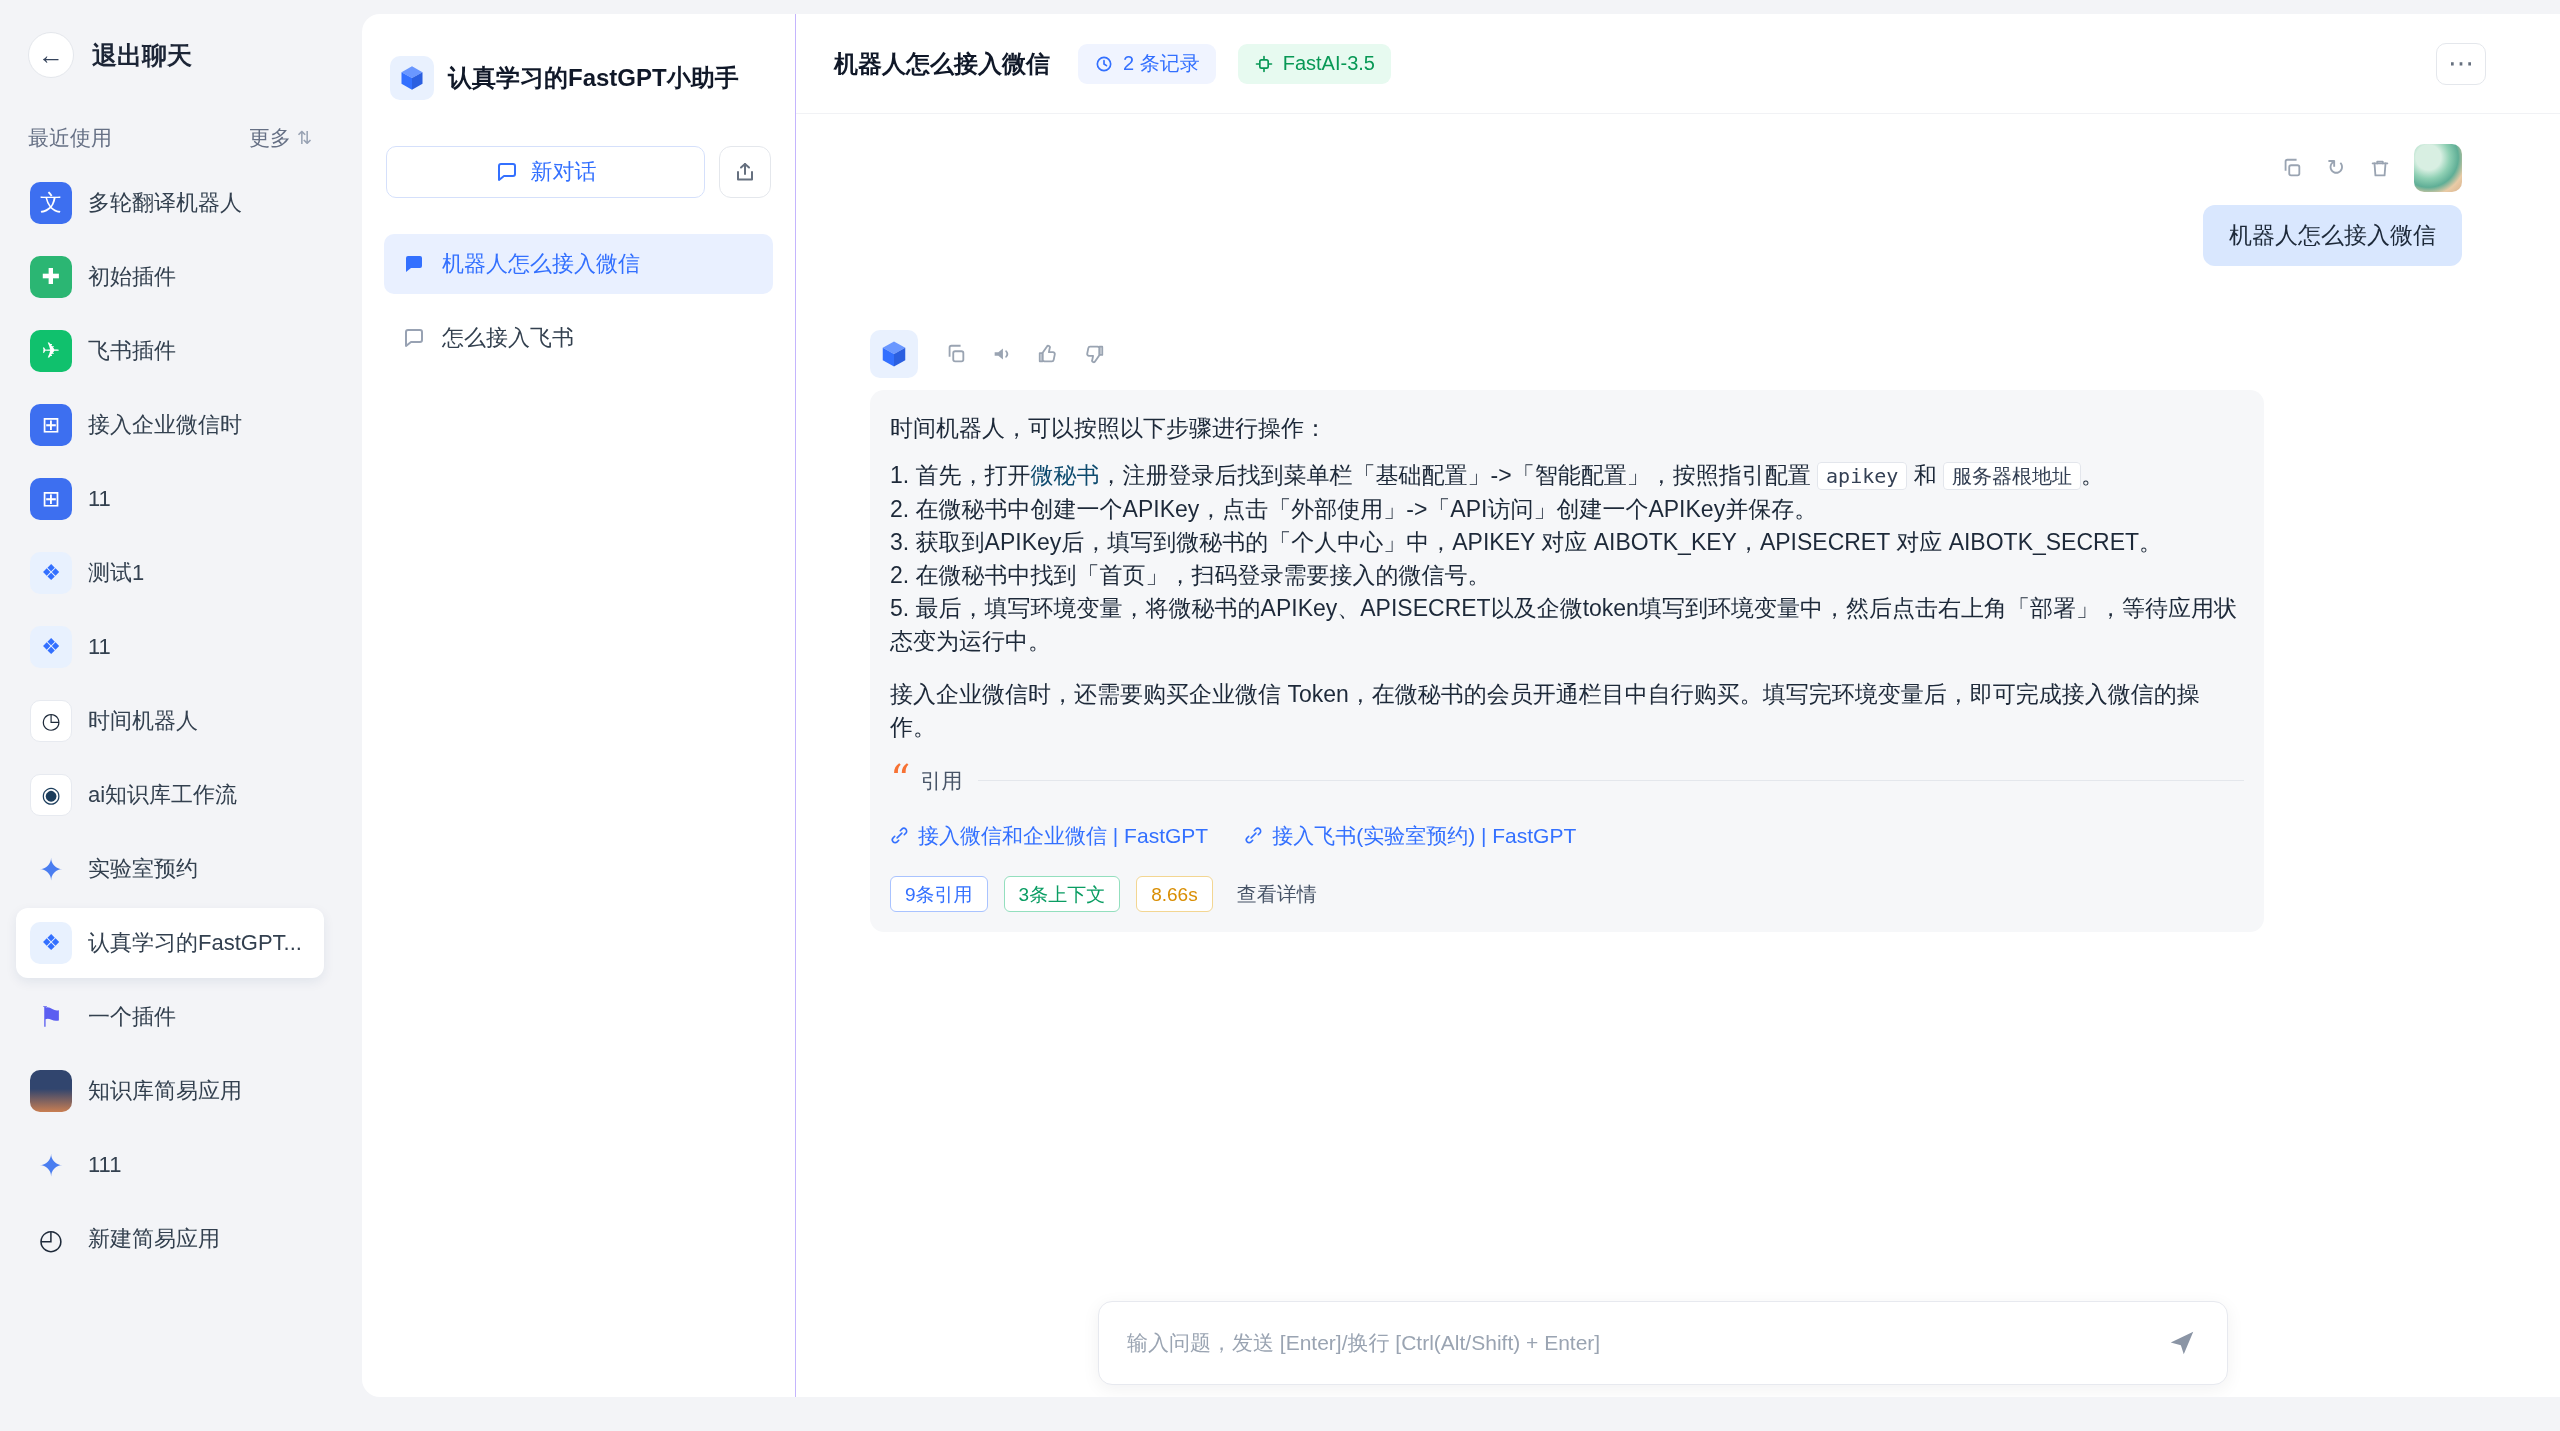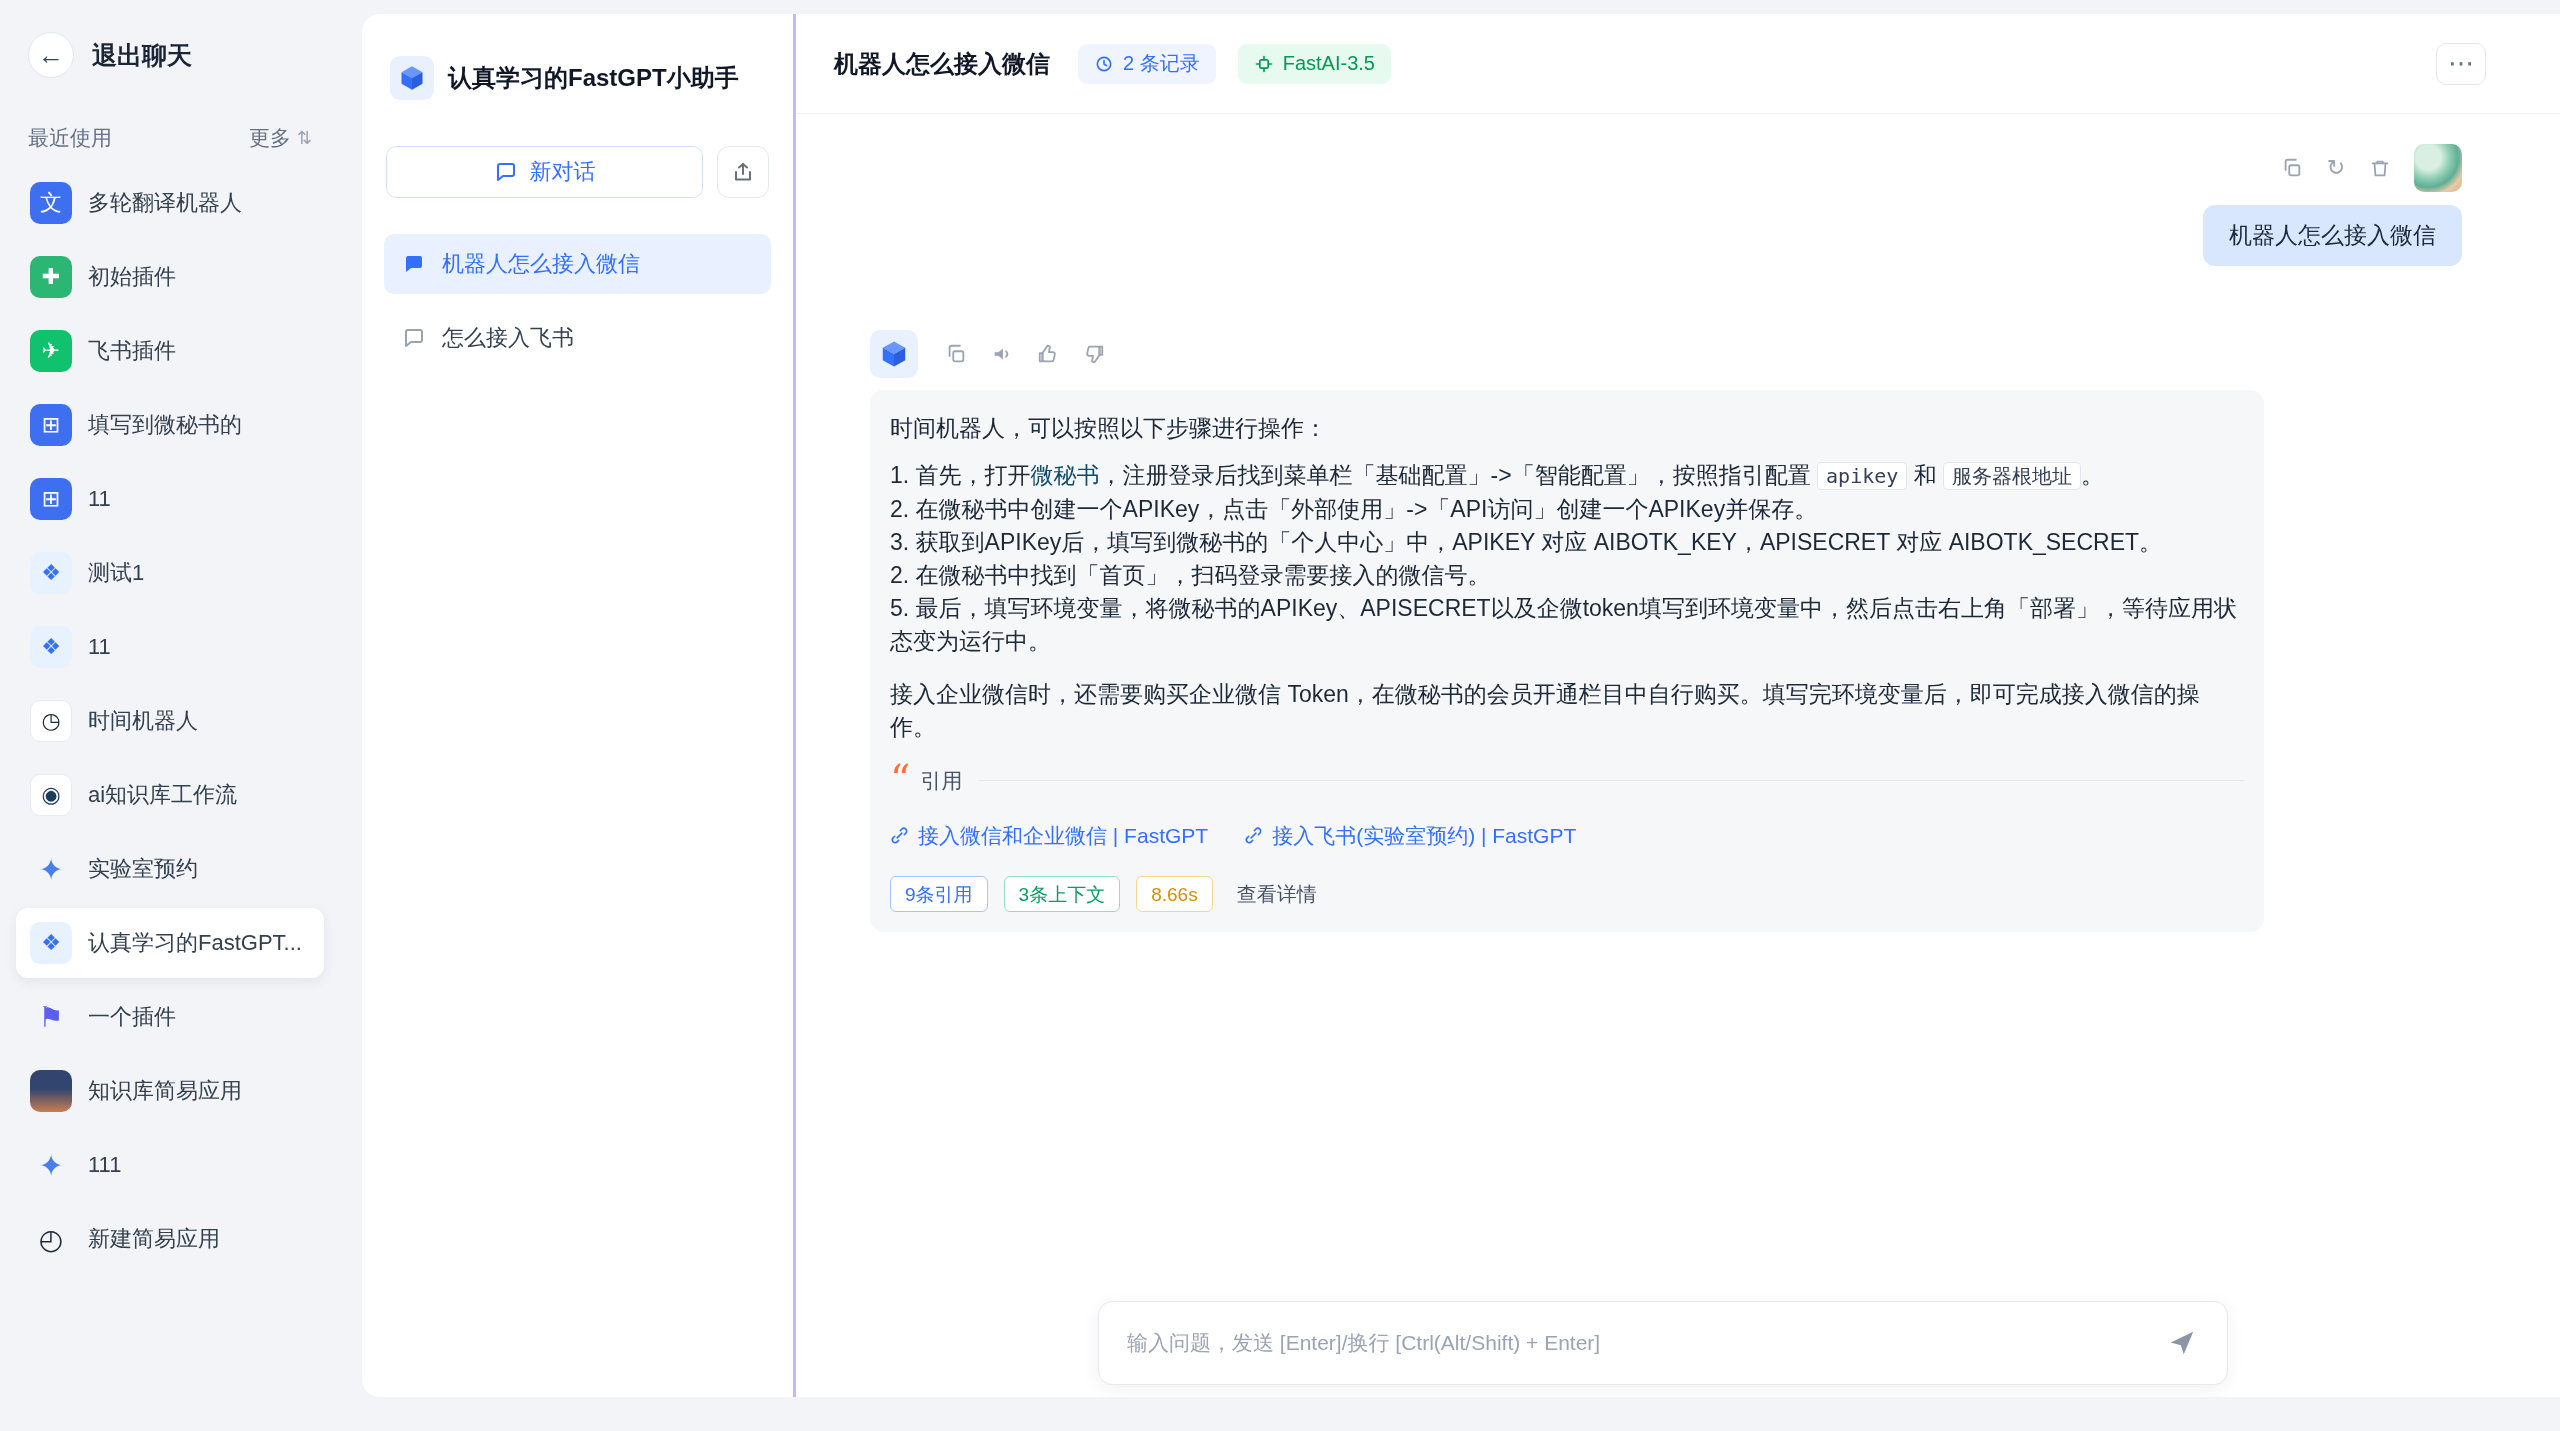--- a/index.html
+++ b/index.html
@@ -28,21 +28,21 @@
   .app-item.active { background:#fff; box-shadow:0 4px 12px rgba(19,51,107,.08); }
   .app-icon { width:42px; height:42px; border-radius:10px; flex:none; display:flex; align-items:center;
               justify-content:center; font-size:22px; overflow:hidden; }
   .app-label { white-space:nowrap; overflow:hidden; text-overflow:ellipsis; max-width:228px; }
 
   
   .card { position:absolute; left:362px; top:14px; right:0; bottom:34px; background:#fff;
           border-radius:18px 0 0 18px; display:flex; overflow:hidden; }
 
   
-  .panel { width:434px; flex:none; border-right:3px solid #c4b5fd; padding:26px 22px; }
+  .panel { width:434px; flex:none; border-right:1px solid #c4b5fd; padding:26px 22px; }
   .panel-header { display:flex; align-items:center; gap:14px; margin:16px 6px 46px 6px; }
   .panel-app-icon { width:44px; height:44px; border-radius:10px; background:#e9f1fe; flex:none; }
   .panel-title { font-size:24px; font-weight:700; color:#101828; }
   .newchat-row { display:flex; gap:14px; margin:0 2px; }
   .newchat-btn { flex:1; height:52px; border-radius:10px; border:1px solid #d5e0fb; background:#fff;
                  color:#3370ff; font-size:22px; gap:12px; cursor:pointer; display:flex; align-items:center; justify-content:center; }
   .share-btn { width:52px; height:52px; border-radius:12px; border:1px solid #e4e7ec; background:#fff;
                color:#66707f; cursor:pointer; display:flex; align-items:center; justify-content:center; }
   .history { margin-top:36px; }
   .history-item { display:flex; align-items:center; gap:16px; height:60px; padding:0 18px; border-radius:10px;
@@ -137,21 +137,21 @@
     <div class="app-item">
       <span class="app-icon" style="background:#2bb673;color:#fff">✚</span>
       <span class="app-label">初始插件</span>
     </div>
     <div class="app-item">
       <span class="app-icon" style="background:#10c16d;color:#fff">✈</span>
       <span class="app-label">飞书插件</span>
     </div>
     <div class="app-item">
       <span class="app-icon" style="background:#3d6ff0;color:#fff">⊞</span>
-      <span class="app-label">填写到微秘书的</span>
+      <span class="app-label">接入企业微信时</span>
     </div>
     <div class="app-item">
       <span class="app-icon" style="background:#3d6ff0;color:#fff">⊞</span>
       <span class="app-label">11</span>
     </div>
     <div class="app-item">
       <span class="app-icon" style="background:#e8f1fe;color:#3370ff">❖</span>
       <span class="app-label">测试1</span>
     </div>
     <div class="app-item">

